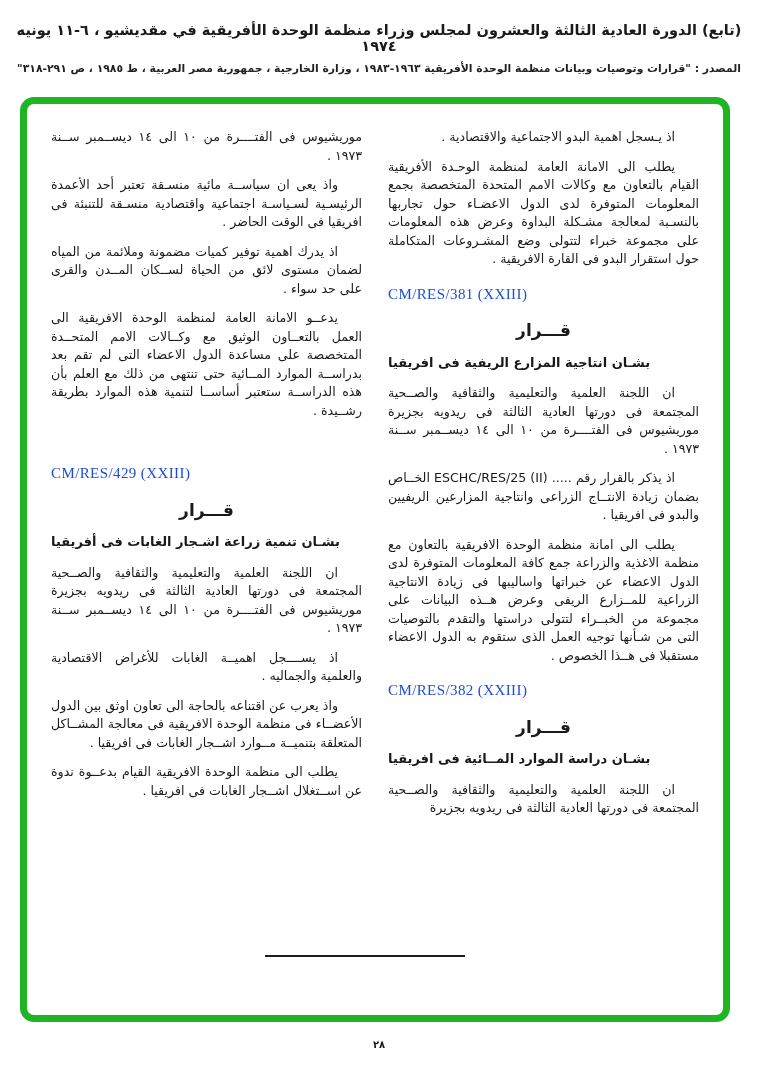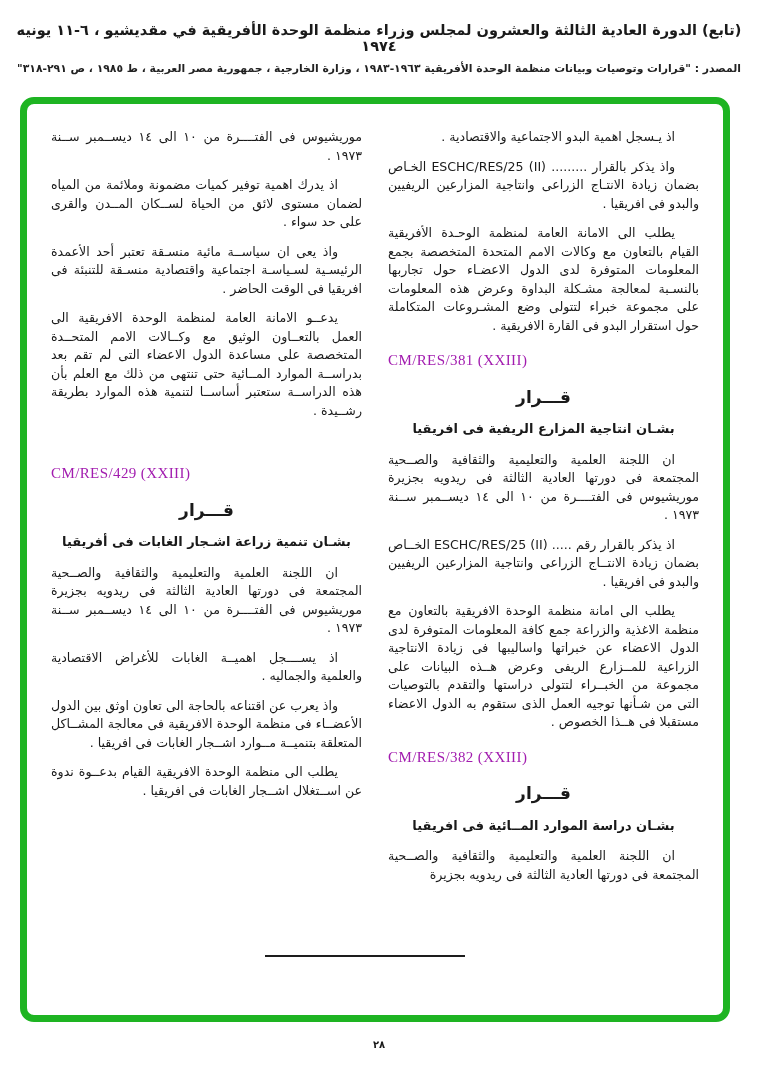--- a/index.html
+++ b/index.html
@@ -47,32 +47,32 @@
   .para-noind { text-indent: 0; }
   .mb-sm { margin-bottom: 3px; }
 
   .rescode {
     direction: ltr;
     text-align: left;
     font-family: "Liberation Serif", serif;
     font-size: 15px;
     letter-spacing: 0.4px;
     margin: 12px 0 18px 0;
-    color: #a21caf;
+    color: #1d4ed8;
   }
   .gap-md { margin-top: 16px; }
   .gap-lg { margin-top: 44px; }
 
   .decree {
     font-weight: bold; text-align: center;
     font-size: 17px; letter-spacing: 1px;
     margin: 0 0 14px 0;
   }
   .subject {
-    font-weight: bold; text-align: center;
+    font-weight: bold; text-align: left;
     font-size: 13px;
     margin: 1px 0 12px 0;
   }
 
   
   .end-rule {
     position: absolute; top: 851px; left: 238px;
     width: 200px; height: 0;
     border-top: 2px solid #1d1d1d;
   }
@@ -91,38 +91,37 @@
   <div class="header">
     <div class="header-line1">(تابع) الدورة العادية الثالثة والعشرون لمجلس وزراء منظمة الوحدة الأفريقية في مقديشيو ، ٦-١١ يونيه ١٩٧٤</div>
     <div class="header-line2">المصدر : "قرارات وتوصيات وبيانات منظمة الوحدة الأفريقية ١٩٦٣-١٩٨٣ ، وزارة الخارجية ، جمهورية مصر العربية ، ط ١٩٨٥ ، ص ٢٩١-٣١٨"</div>
   </div>
 
   <div class="green-box" style="border-color: rgb(30, 180, 34);">
     <div class="columns">
 
       <div class="col">
         <div class="para">اذ يـسجل اهمية البدو الاجتماعية والاقتصادية .</div>
-        <div class="para">واذ يذكر بالقرار ......... ESCHC/RES/25 (II)‎ الخـاص بضمان زيادة الانتـاج الزراعى وانتاجية المزارعين الريفيين والبدو فى افريقيا .</div>
         <div class="para">يطلب الى الامانة العامة لمنظمة الوحـدة الأفريقية القيام بالتعاون مع وكالات الامم المتحدة المتخصصة بجمع المعلومات المتوفرة لدى الدول الاعضـاء حول تجاربها بالنسـبة لمعالجة مشـكلة البداوة وعرض هذه المعلومات على مجموعة خبراء لتتولى وضع المشـروعات المتكاملة حول استقرار البدو فى القارة الافريقية .</div>
         <div class="rescode gap-md" dir="ltr">CM/RES/381 (XXIII)</div>
         <div class="decree">قـــرار</div>
         <div class="subject">بشـان انتاجية المزارع الريفية فى افريقيا</div>
         <div class="para">ان اللجنة العلمية والتعليمية والثقافية والصــحية المجتمعة فى دورتها العادية الثالثة فى ريدويه بجزيرة موريشيوس فى الفتــــرة من ١٠ الى ١٤ ديســمبر ســنة ١٩٧٣ .</div>
         <div class="para">اذ يذكر بالقرار رقم ..... ESCHC/RES/25 (II)‎ الخــاص بضمان زيادة الانتــاج الزراعى وانتاجية المزارعين الريفيين والبدو فى افريقيا .</div>
         <div class="para">يطلب الى امانة منظمة الوحدة الافريقية بالتعاون مع منظمة الاغذية والزراعة جمع كافة المعلومات المتوفرة لدى الدول الاعضاء عن خبراتها واساليبها فى زيادة الانتاجية الزراعية للمــزارع الريفى وعرض هــذه البيانات على مجموعة من الخبــراء لتتولى دراستها والتقدم بالتوصيات التى من شـأنها توجيه العمل الذى ستقوم به الدول الاعضاء مستقبلا فى هــذا الخصوص .</div>
         <div class="rescode gap-md" dir="ltr">CM/RES/382 (XXIII)</div>
         <div class="decree">قـــرار</div>
         <div class="subject">بشـان دراسة الموارد المــائية فى افريقيا</div>
         <div class="para">ان اللجنة العلمية والتعليمية والثقافية والصــحية المجتمعة فى دورتها العادية الثالثة فى ريدويه بجزيرة</div>
       </div>
 
       <div class="col">
         <div class="para para-noind">موريشيوس فى الفتــــرة من ١٠ الى ١٤ ديســمبر ســنة ١٩٧٣ .</div>
+        <div class="para">واذ يعى ان سياســة مائية منسـقة تعتبر أحد الأعمدة الرئيسـية لسـياسـة اجتماعية واقتصادية منسـقة للتنبئة فى افريقيا فى الوقت الحاضر .</div>
         <div class="para">اذ يدرك اهمية توفير كميات مضمونة وملائمة من المياه لضمان مستوى لائق من الحياة لســكان المــدن والقرى على حد سواء .</div>
-        <div class="para">واذ يعى ان سياســة مائية منسـقة تعتبر أحد الأعمدة الرئيسـية لسـياسـة اجتماعية واقتصادية منسـقة للتنبئة فى افريقيا فى الوقت الحاضر .</div>
         <div class="para">يدعــو الامانة العامة لمنظمة الوحدة الافريقية الى العمل بالتعــاون الوثيق مع وكــالات الامم المتحــدة المتخصصة على مساعدة الدول الاعضاء التى لم تقم بعد بدراســة الموارد المــائية حتى تنتهى من ذلك مع العلم بأن هذه الدراســة ستعتبر أساســا لتنمية هذه الموارد بطريقة رشــيدة .</div>
         <div class="rescode gap-lg" dir="ltr">CM/RES/429 (XXIII)</div>
         <div class="decree">قـــرار</div>
         <div class="subject">بشـان تنمية زراعة اشـجار الغابات فى أفريقيا</div>
         <div class="para">ان اللجنة العلمية والتعليمية والثقافية والصــحية المجتمعة فى دورتها العادية الثالثة فى ريدويه بجزيرة موريشيوس فى الفتــــرة من ١٠ الى ١٤ ديســمبر ســنة ١٩٧٣ .</div>
         <div class="para">اذ يســــجل اهميــة الغابات للأغراض الاقتصادية والعلمية والجماليه .</div>
         <div class="para">واذ يعرب عن اقتناعه بالحاجة الى تعاون اوثق بين الدول الأعضــاء فى منظمة الوحدة الافريقية فى معالجة المشــاكل المتعلقة بتنميــة مــوارد اشــجار الغابات فى افريقيا .</div>
         <div class="para mb-sm">يطلب الى منظمة الوحدة الافريقية القيام بدعــوة ندوة عن اســتغلال اشــجار الغابات فى افريقيا .</div>
       </div>
 

